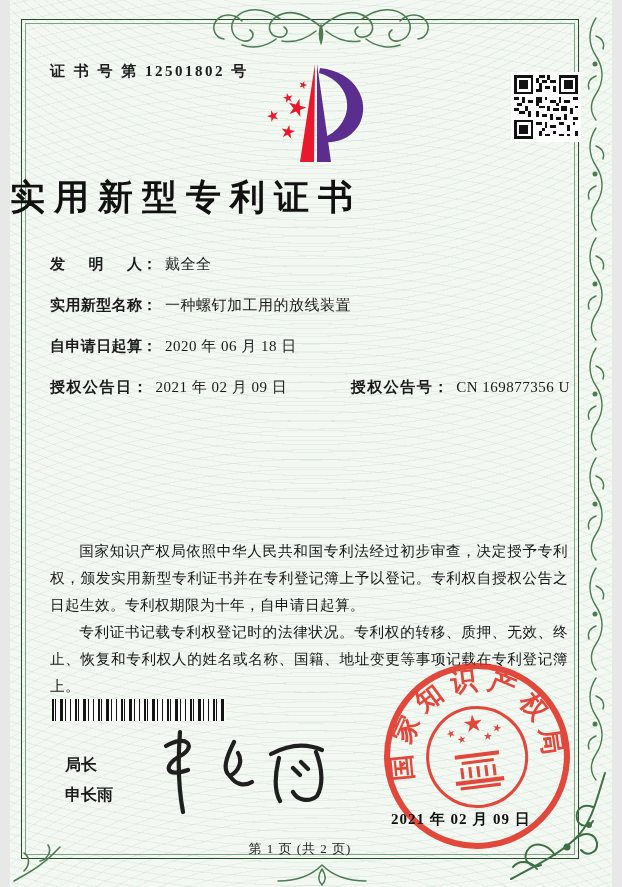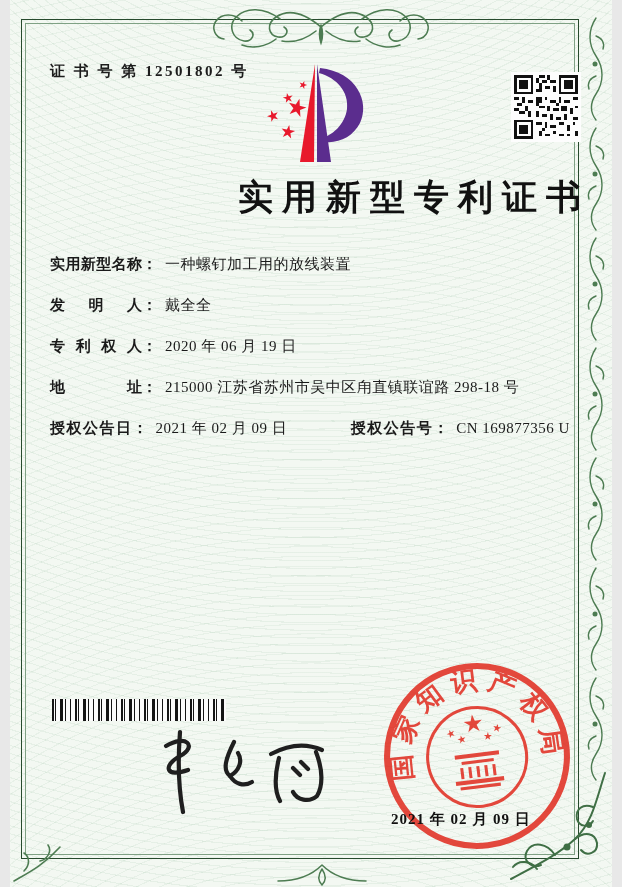--- a/index.html
+++ b/index.html
@@ -7,21 +7,21 @@
   .page{position:relative;width:602px;height:887px;margin:0 auto;overflow:hidden;
     background-color:#f3f8f2;
     background-image:
       repeating-radial-gradient(120% 90% at 50% -45%, rgba(110,165,125,0.10) 0 1px, rgba(0,0,0,0) 1px 7px),
       repeating-radial-gradient(130% 95% at 50% 148%, rgba(110,165,125,0.09) 0 1px, rgba(0,0,0,0) 1px 9px);
   }
   .frame{position:absolute;left:11px;top:19px;right:33px;bottom:28px;
     border:1.6px solid #274a2d; outline:1px solid #7fa184; outline-offset:-5px;}
   .abs{position:absolute;}
   .cert-no{left:40px;top:62px;font-size:15px;letter-spacing:2.5px;color:#1c1c1c;font-weight:bold;}
-  .title{left:0;right:22px;top:174px;text-align:right;font-size:35px;font-weight:bold;
+  .title{left:0;right:22px;top:174px;text-align:left;font-size:35px;font-weight:bold;
     letter-spacing:9px;color:#111;}
   .fields{left:40px;right:48px;top:254px;font-size:15px;color:#1a1a1a;}
   .frow{margin-bottom:21px;line-height:20px;white-space:nowrap;}
   .flabel{display:inline-block;width:92px;text-align:justify;text-align-last:justify;font-weight:bold;vertical-align:top;}
   .fcolon{font-weight:bold;margin-right:8px;}
   .fvalue{letter-spacing:0.5px;}
   .grant-gap{display:inline-block;width:56px;}
   .glabel{font-weight:bold;letter-spacing:1.5px;}
   .paras{left:40px;right:44px;top:538px;font-size:14.6px;line-height:27px;color:#151515;
     text-align:justify;}
@@ -175,41 +175,46 @@
       <rect x="9" y="11" width="1" height="1"></rect>
         <rect x="16" y="11" width="1" height="1"></rect>
         <rect x="11" y="20" width="1" height="1"></rect>
     </g>
   </svg>
 
   <div class="abs z3 title">实用新型专利证书</div>
 
   <div class="abs z3 fields">
     <div class="frow">
+      <span class="flabel">发明人</span><span class="fcolon">：</span><span class="fvalue">戴全全</span>
+    </div>
+    <div class="frow">
       <span class="flabel">实用新型名称</span><span class="fcolon">：</span><span class="fvalue">一种螺钉加工用的放线装置</span>
     </div>
     <div class="frow">
-      <span class="flabel">发明人</span><span class="fcolon">：</span><span class="fvalue">戴全全</span>
-    </div>
-    <div class="frow">
-      <span class="flabel">专利权人</span><span class="fcolon">：</span><span class="fvalue">2020 年 06 月 19 日</span>
-    </div>
-    <div class="frow">
-      <span class="flabel">地址</span><span class="fcolon">：</span><span class="fvalue">215000 江苏省苏州市吴中区甪直镇联谊路 298-18 号</span>
+      <span class="flabel">自申请日起算</span><span class="fcolon">：</span><span class="fvalue">2020 年 06 月 18 日</span>
     </div>
     <div class="frow">
       <span class="glabel">授权公告日</span><span class="fcolon">：</span><span class="fvalue">2021 年 02 月 09 日</span>
       <span class="grant-gap"></span>
       <span class="glabel">授权公告号</span><span class="fcolon">：</span><span class="fvalue">CN 169877356 U</span>
     </div>
   </div>
 
+  <div class="abs z3 paras">
+    <p>国家知识产权局依照中华人民共和国专利法经过初步审查，决定授予专利权，颁发实用新型专利证书并在专利登记簿上予以登记。专利权自授权公告之日起生效。专利权期限为十年，自申请日起算。</p>
+    <p>专利证书记载专利权登记时的法律状况。专利权的转移、质押、无效、终止、恢复和专利权人的姓名或名称、国籍、地址变更等事项记载在专利登记簿上。</p>
+  </div>
 
   <div class="abs z3 barcode"></div>
 
+  <div class="abs z3 signoff">
+    <div>局长</div>
+    <div>申长雨</div>
+  </div>
 
   <svg class="abs z3 signature" width="195" height="92" viewBox="0 0 195 92">
     <g fill="none" stroke="#1f1f1f" stroke-width="4.2" stroke-linecap="round" stroke-linejoin="round">
       <path d="M42,6 C40,32 40,60 45,86"></path>
       <path d="M28,20 C48,8 60,20 42,30 C24,40 28,52 50,44"></path>
       <path d="M96,16 C88,32 84,44 92,50 C101,45 105,35 100,27"></path>
       <path d="M92,50 C97,58 106,61 114,56"></path>
       <path d="M133,28 C150,19 168,17 184,24"></path>
       <path d="M141,32 C136,52 137,66 142,75"></path>
       <path d="M178,26 C185,44 185,60 179,70 C171,77 159,74 155,66"></path>
@@ -244,14 +249,15 @@
           <rect x="109" y="105" width="3" height="11"></rect>
           <rect x="71" y="118" width="48" height="4"></rect>
           <rect x="75" y="124" width="40" height="3"></rect>
         </g>
       </g>
     </g>
   </svg>
 
   <div class="abs seal-date">2021 年 02 月 09 日</div>
 
+  <div class="abs z3 footer">第 1 页 (共 2 页)</div>
 
 </div>
 
 </body></html>

